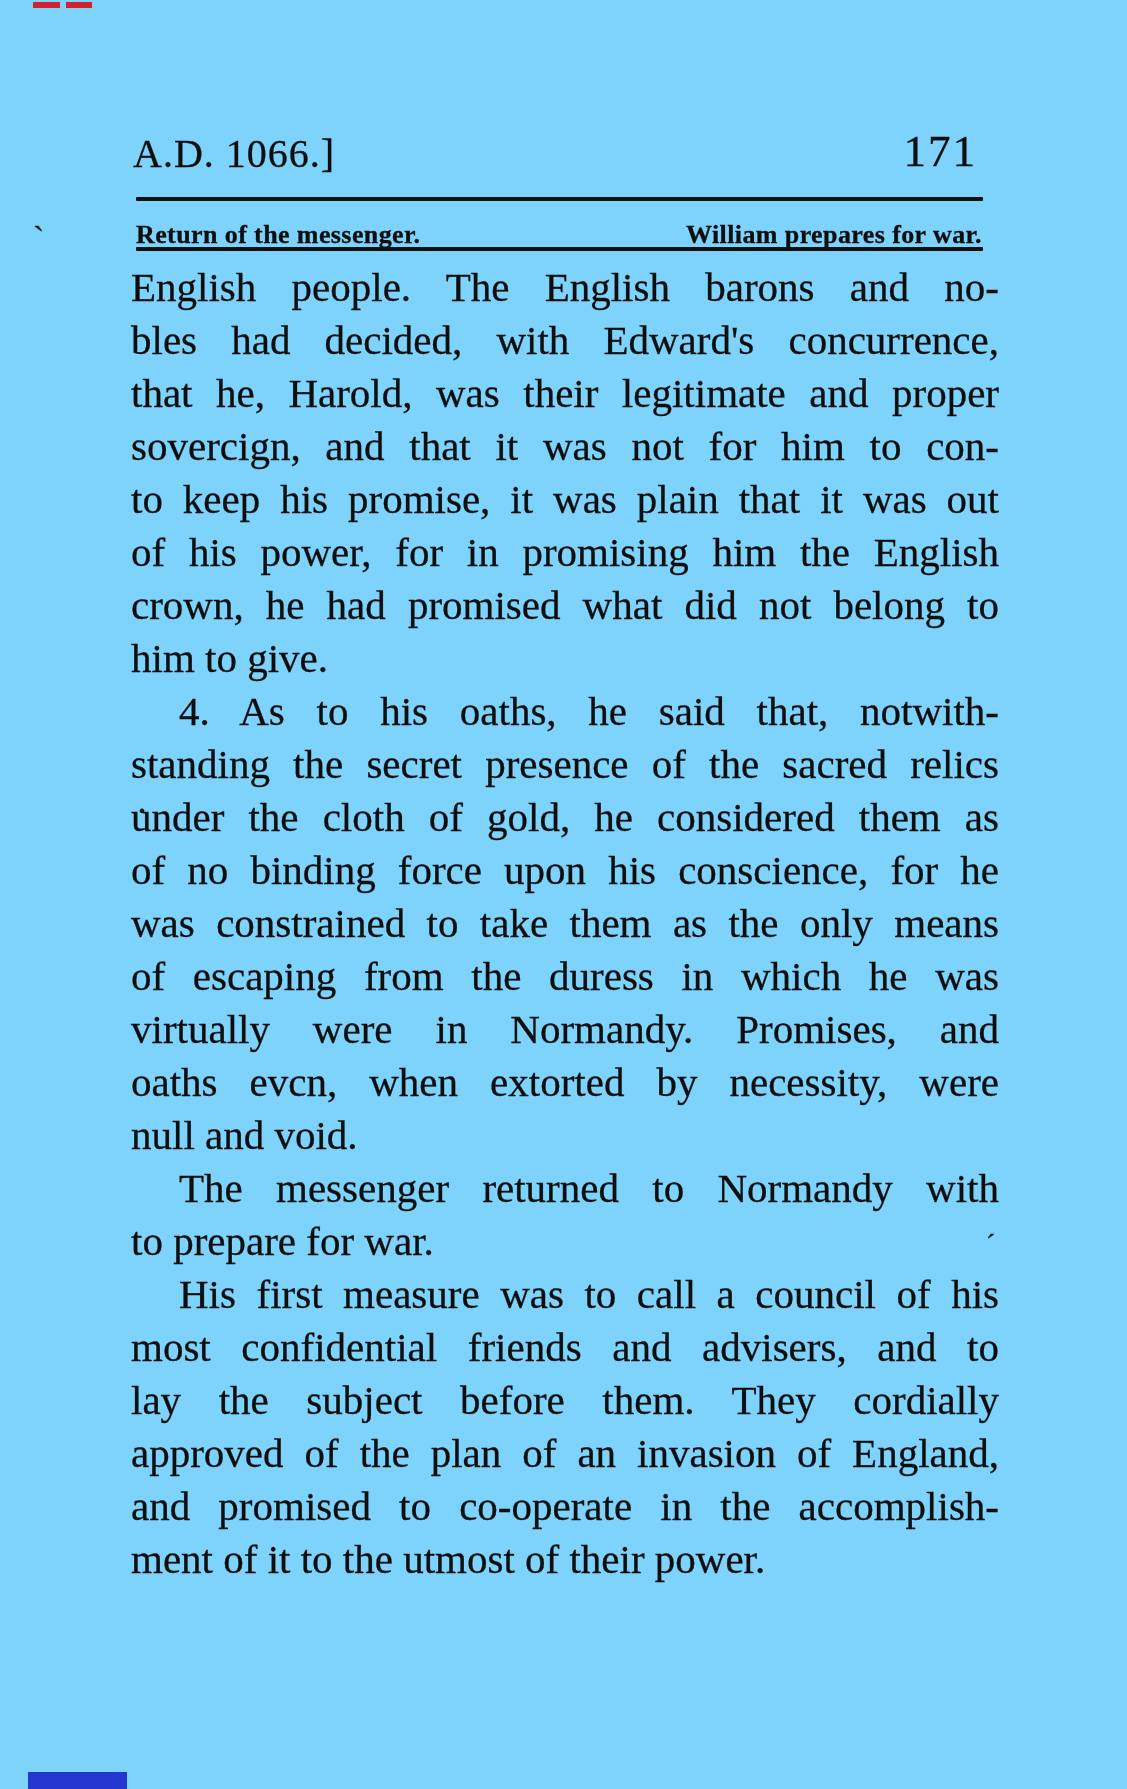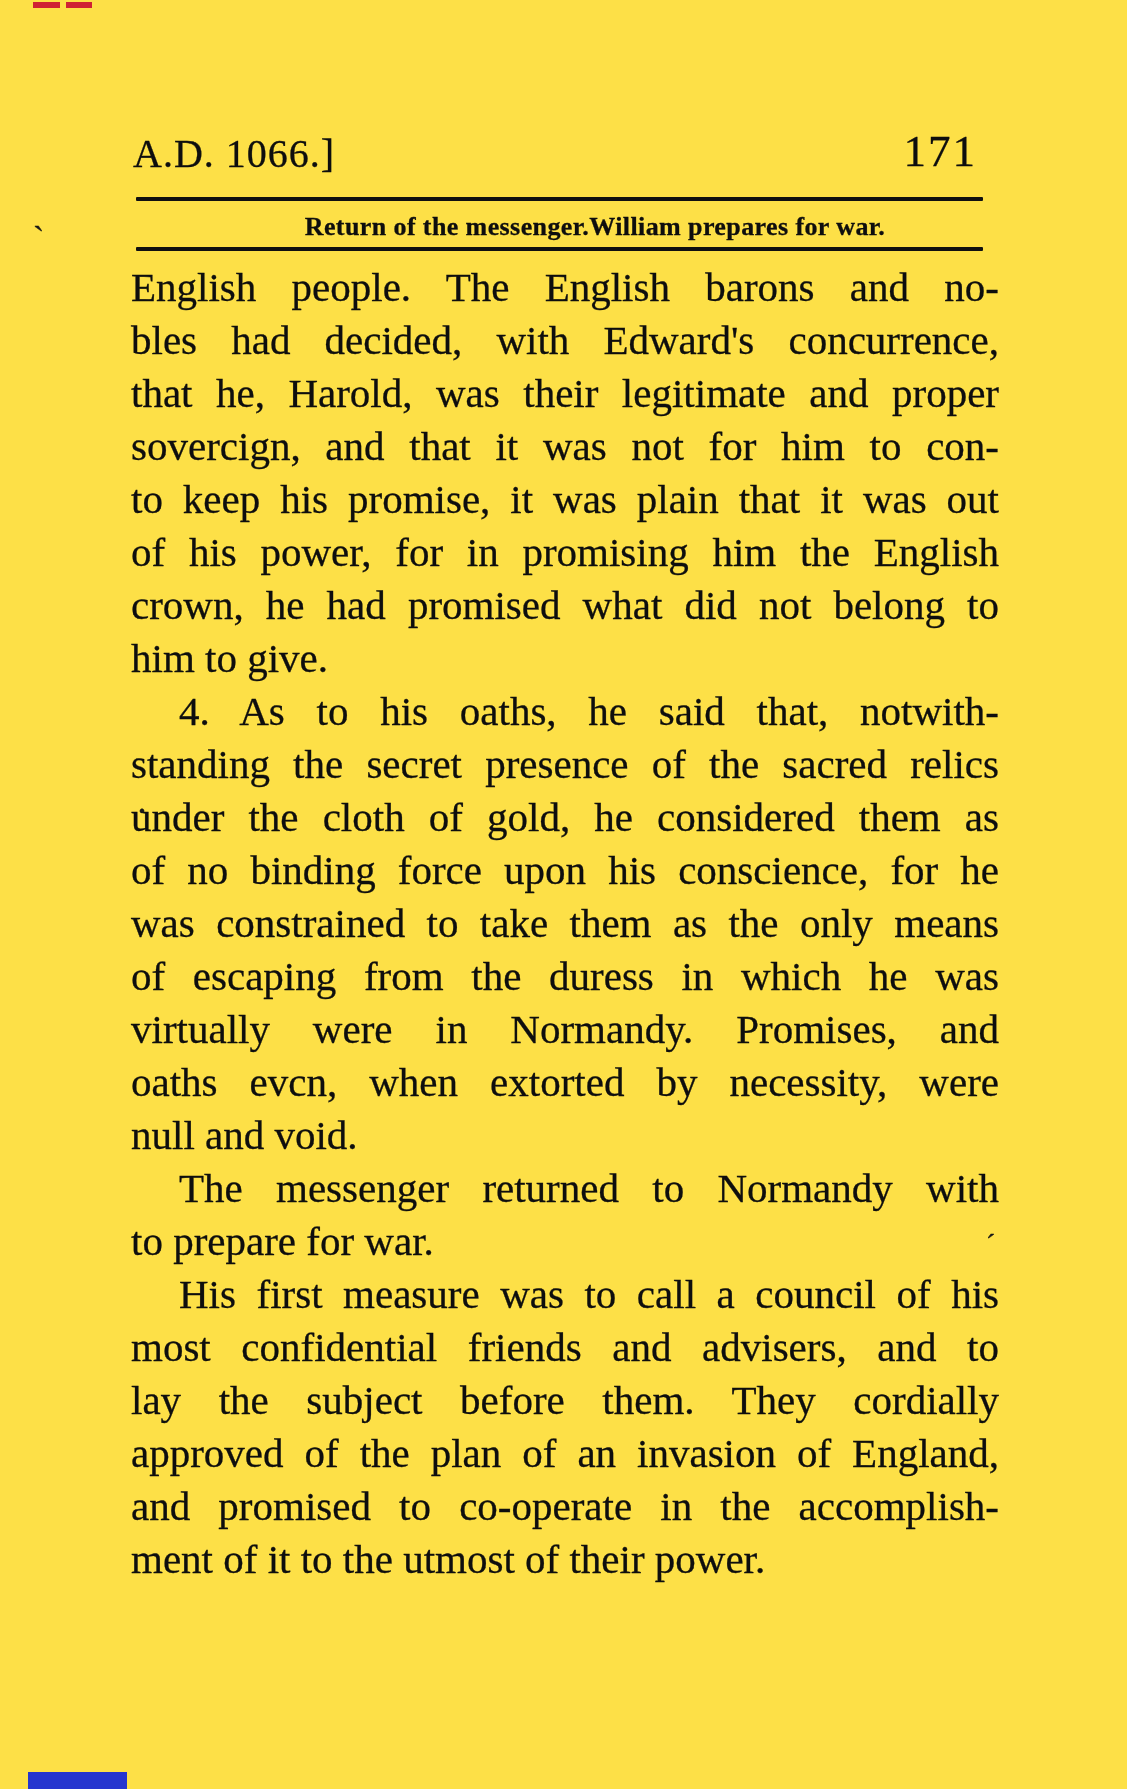--- a/index.html
+++ b/index.html
@@ -1,42 +1,42 @@
 <!DOCTYPE html>
 <html><head>
 <meta charset="utf-8">
 <style>
   html,body{margin:0;padding:0;background:#e8e8e8;}
   .page{
     position:relative;
     width:1127px;height:1789px;
-    background:#fde047;
+    background:#7dd3fc;
     color:#0e0e0e;
     font-family:"Liberation Serif",serif;
     overflow:hidden;
     -webkit-text-stroke:.3px #0e0e0e;
   }
 
   
   .header-row{position:absolute;left:131px;top:122px;width:868px;height:62px;}
   .era{position:absolute;left:2px;top:8px;font-size:40px;letter-spacing:1px;white-space:nowrap;}
   .chapter-title{
     position:absolute;left:226px;top:8px;font-size:40px;
     font-variant:small-caps;letter-spacing:7px;word-spacing:16px;white-space:nowrap;
   }
   .pageno{position:absolute;right:22px;top:3px;font-size:45px;letter-spacing:2px;}
 
   .rule{position:absolute;left:136px;width:847px;height:4px;background:#101010;border-radius:1px;}
   .rule-1{top:197px;}
   .rule-2{top:247px;}
 
   .runheads{
-    position:absolute;left:136px;top:212px;width:846px;
-    display:flex;justify-content:center;
-    font-size:26px;font-weight:bold;letter-spacing:.4px;margin-left:36px;
+    position:absolute;left:136px;top:220px;width:846px;
+    display:flex;justify-content:space-between;
+    font-size:26px;font-weight:bold;letter-spacing:.4px;
   }
 
   
   .body-block{
     position:absolute;left:131px;top:261px;width:868px;
     font-size:41px;line-height:53px;
   }
   .bline{text-align:justify;text-align-last:justify;height:53px;}
   .bline.ind{padding-left:48px;}
   .bline.end{text-align-last:left;}

